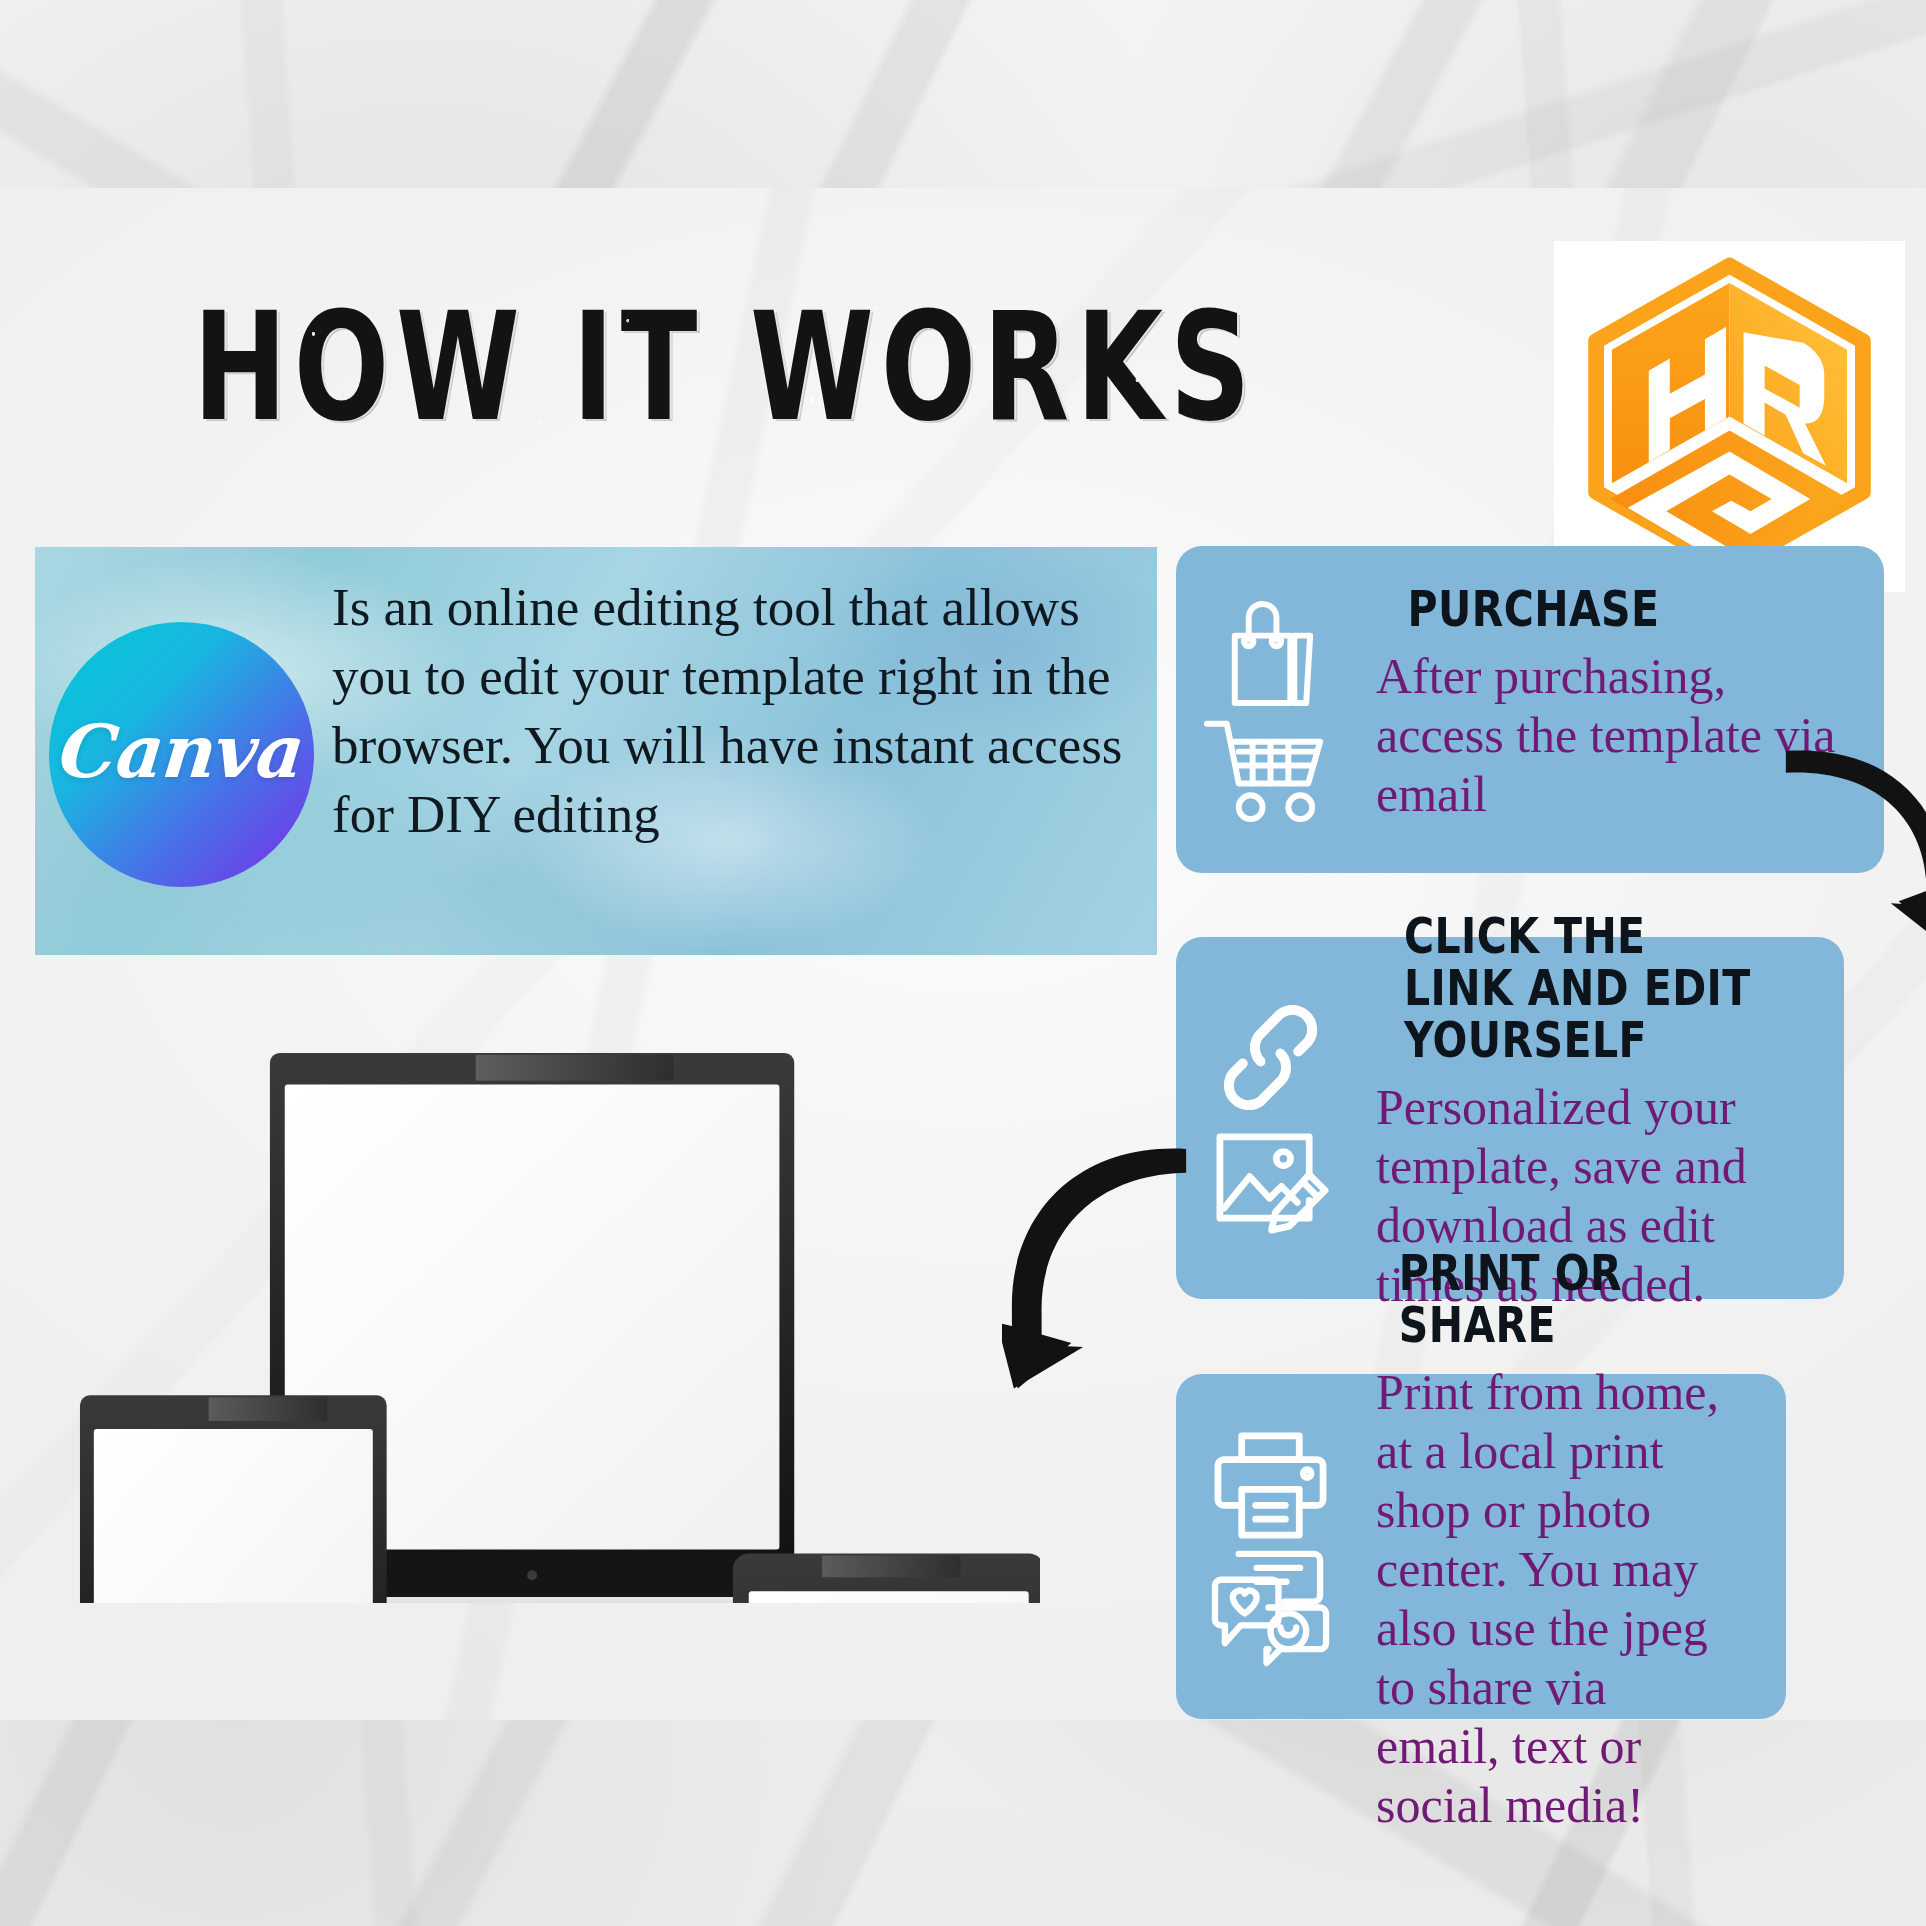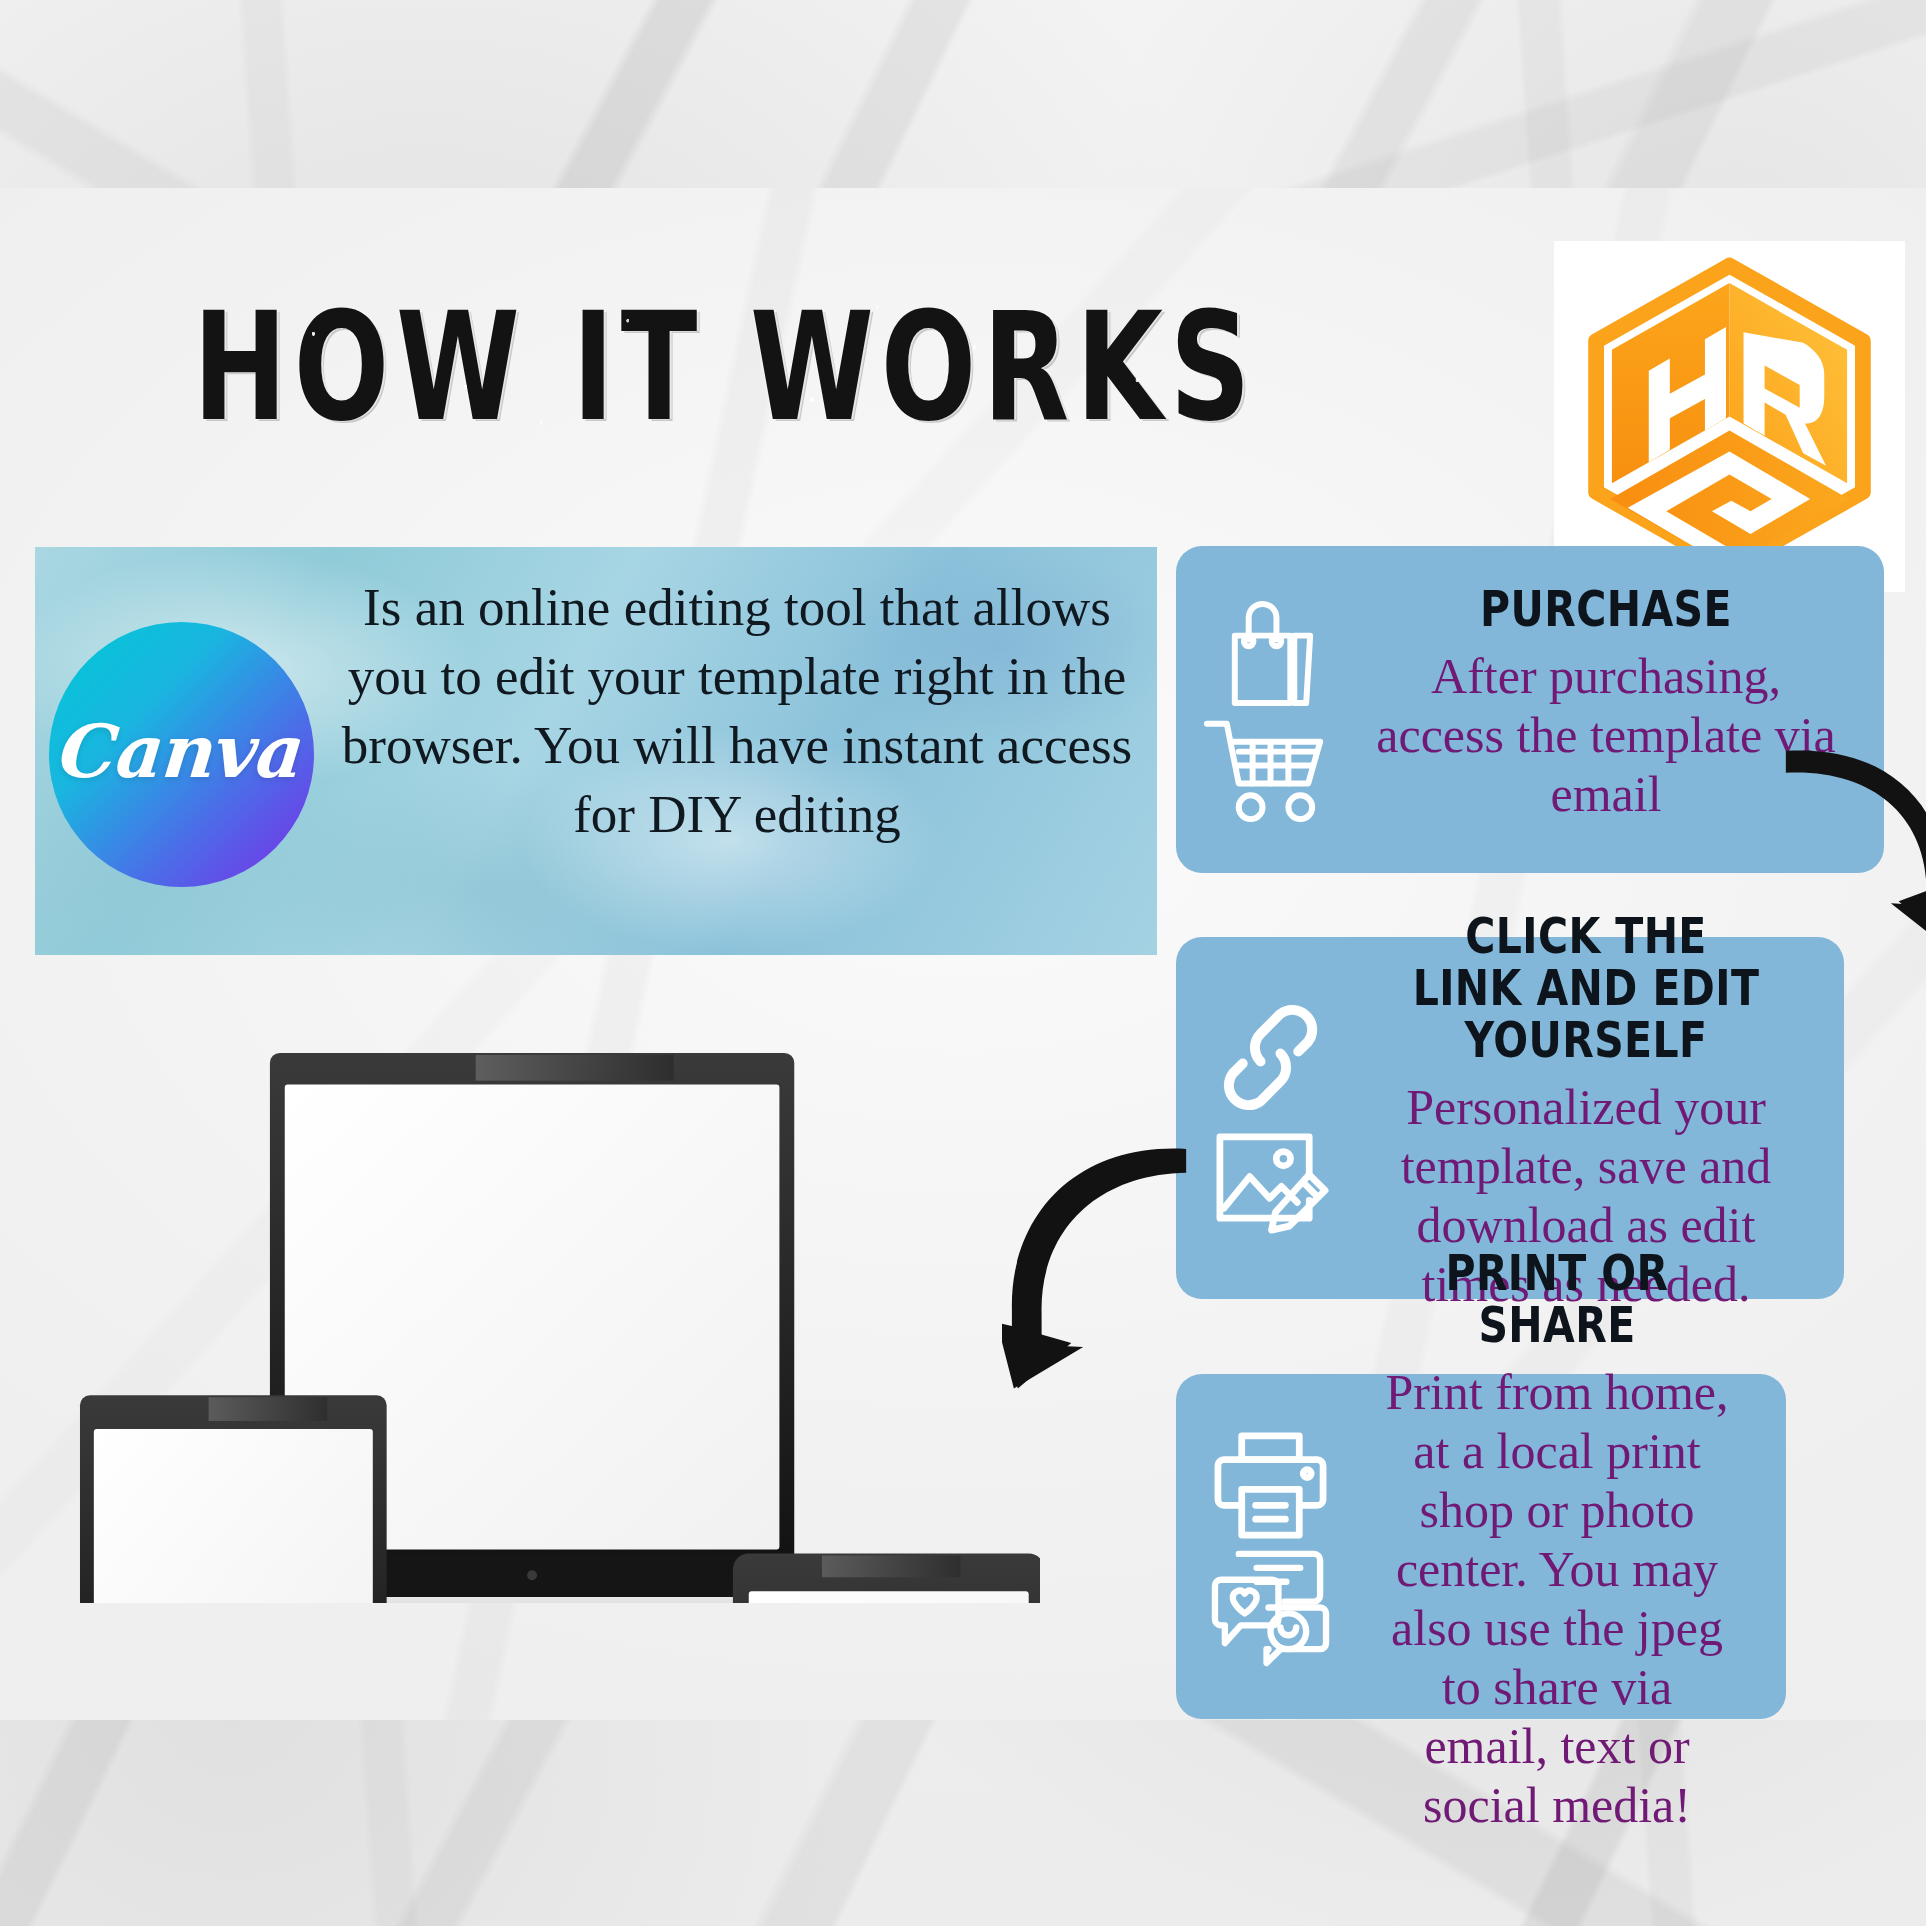--- a/index.html
+++ b/index.html
@@ -87,21 +87,21 @@
   }
   .canva-word{
     font-family:"DejaVu Serif",serif;
     font-style:italic;font-weight:700;font-size:73px;color:#fff;
     letter-spacing:-1px;
     transform:translateY(-4px) skewX(-6deg);
     text-shadow:0 2px 6px rgba(0,0,0,.12);
   }
   .canva-text{
     position:absolute;left:297px;top:26px;width:810px;
-    text-align:center;color:#101820;
+    color:#101820;
     font-family:"Liberation Serif",serif;
     font-size:53px;line-height:1.30;
   }
 
   
   .devices{position:absolute;left:40px;top:1049px;width:1000px;height:554px;}
   .devices svg{display:block;width:100%;height:100%;}
 
   
   .card{
@@ -110,21 +110,21 @@
     border-radius:26px;
     display:flex;align-items:center;
   }
   .card .icons{
     width:188px;flex:0 0 188px;
     display:flex;flex-direction:column;align-items:center;justify-content:center;
     gap:4px;
   }
   .card .icons svg{display:block;}
   .card .body{
-    flex:1;padding-right:36px;text-align:center;color:#101820;
+    flex:1;padding-right:36px;text-align:left;color:#101820;
   }
   .card h3{
     margin:0 0 2px 0;
     font-family:"DejaVu Sans",sans-serif;
     font-weight:700;font-size:50px;line-height:1.04;
     letter-spacing:0.5px;
     transform:scaleX(.82);transform-origin:center;
     color:#0d141b;
   }
   .card p{

